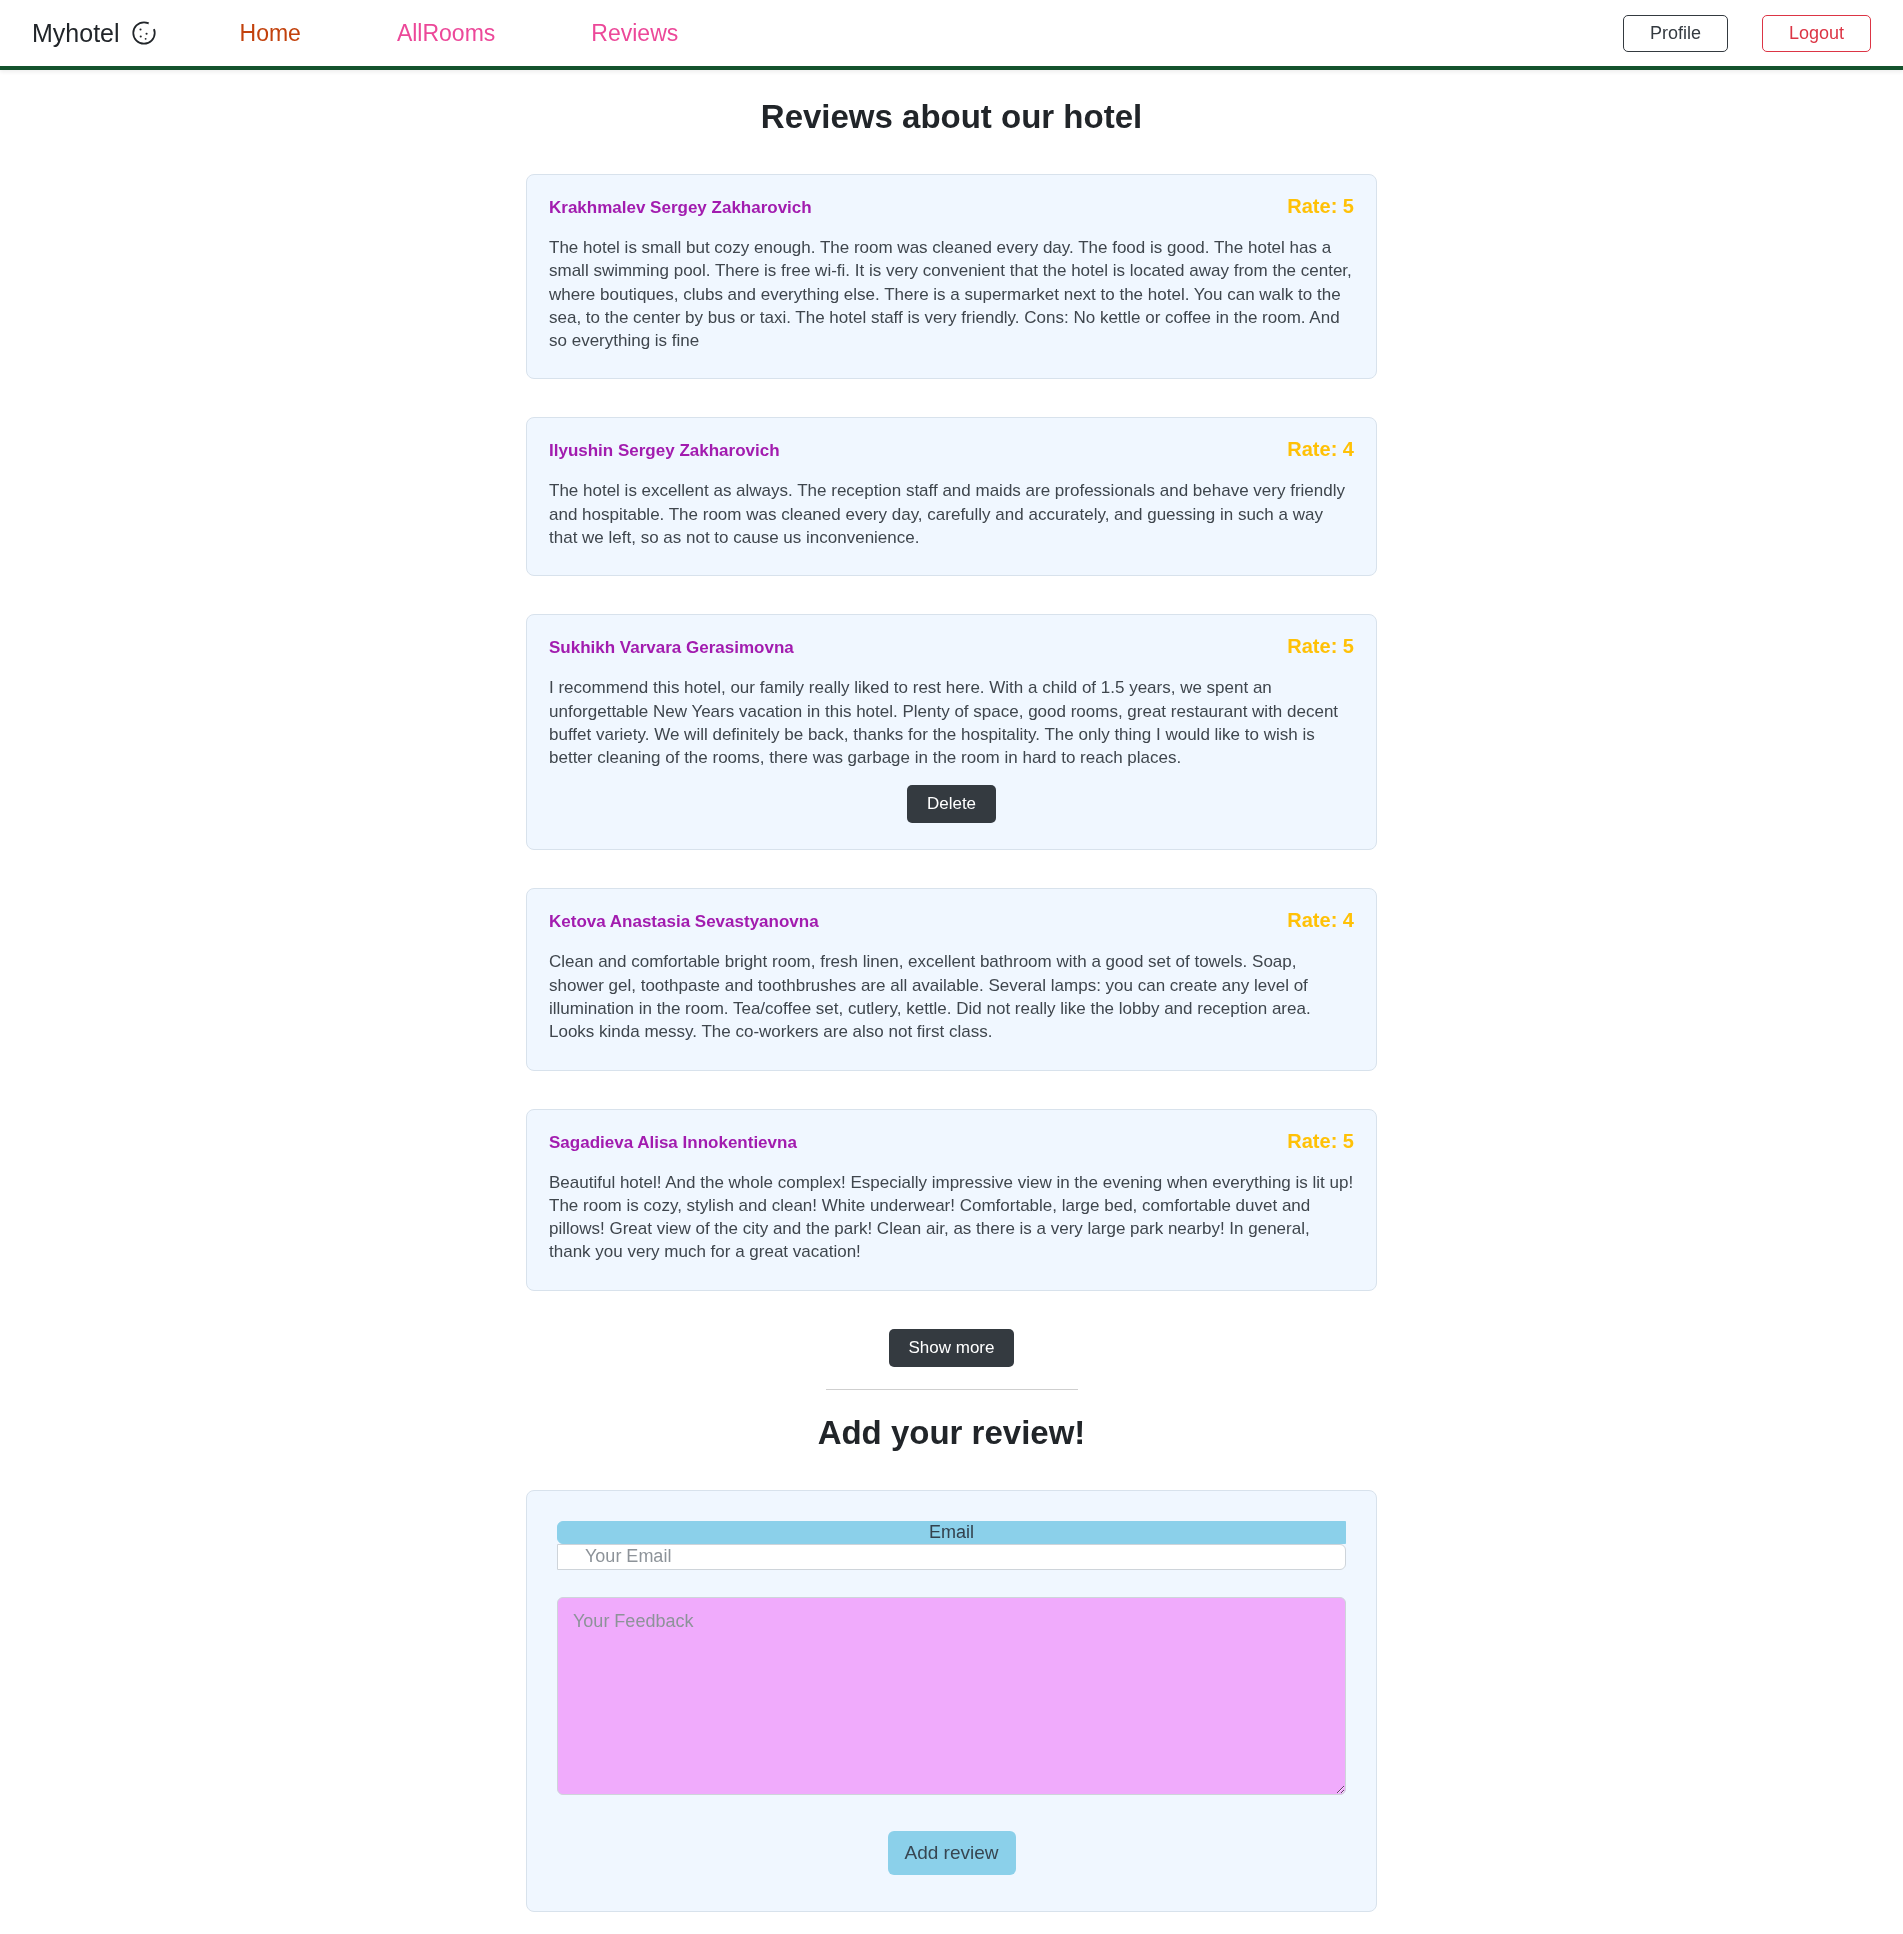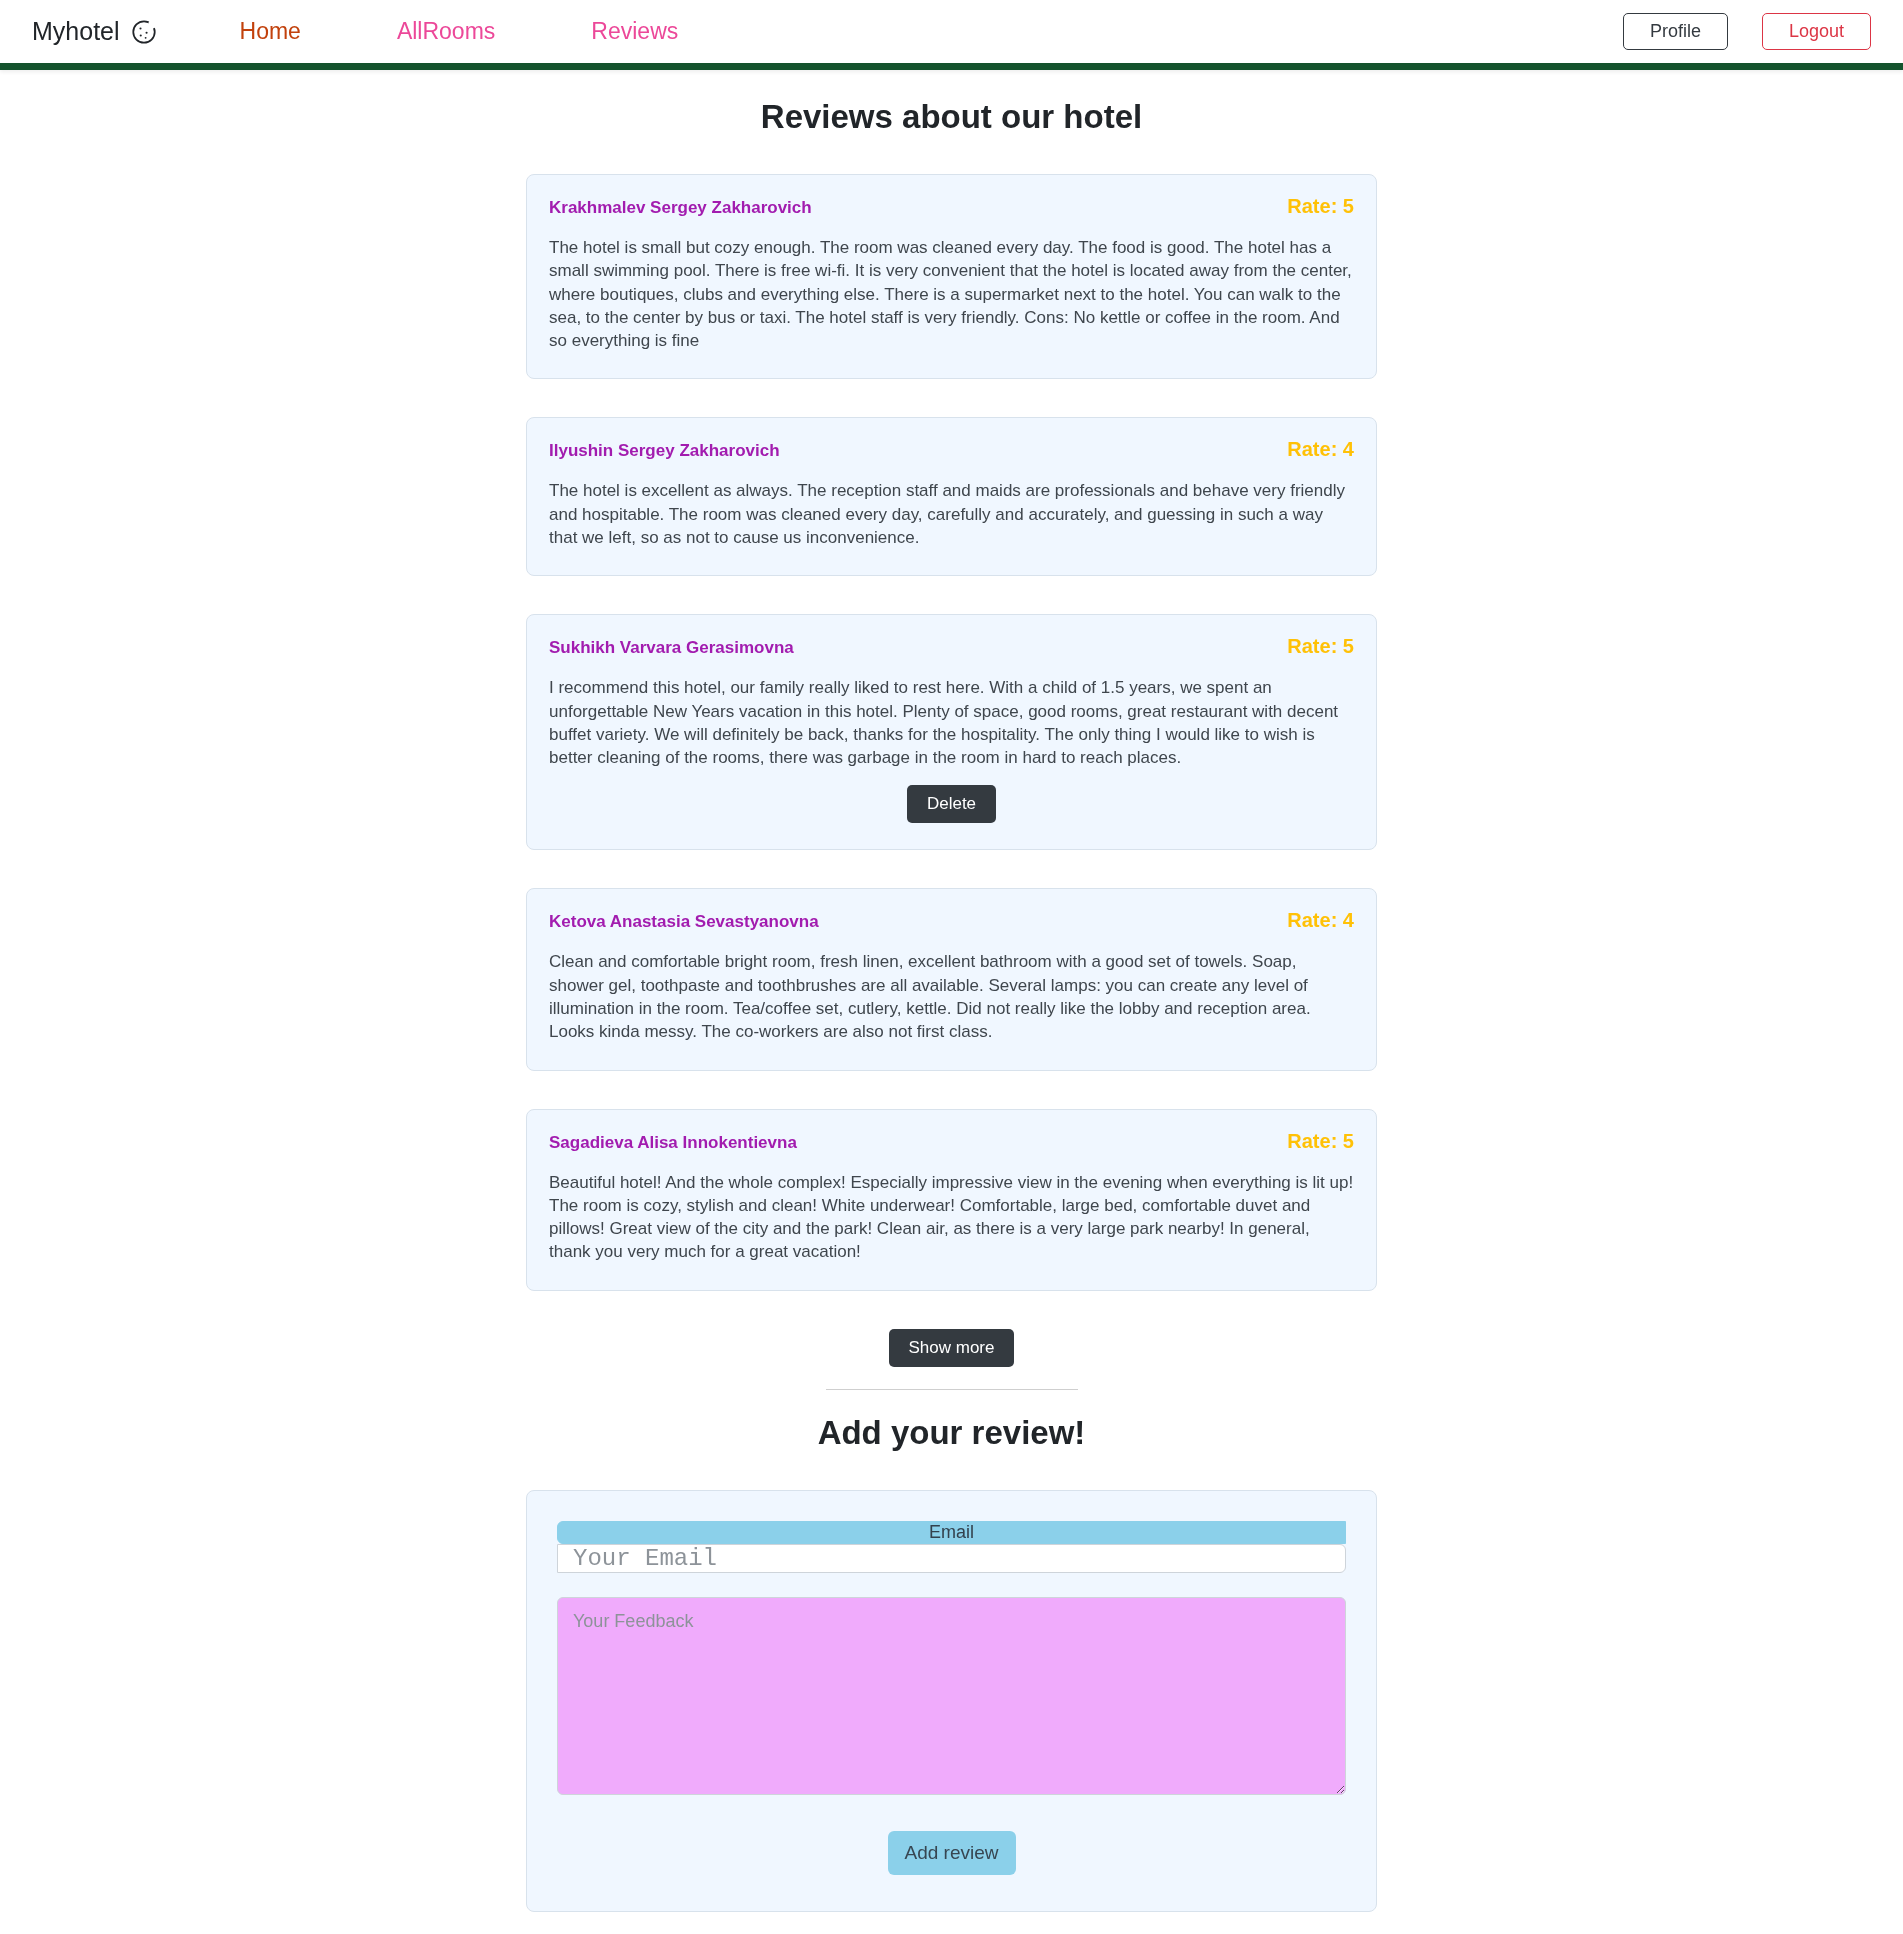--- a/index.html
+++ b/index.html
@@ -10,21 +10,21 @@
     color: #212529;
   }
 
   
   .navbar {
     height: 70px;
     display: flex;
     align-items: center;
     padding: 0 32px;
     background: #fff;
-    border-bottom: 7px solid #14532d;
+    border-bottom: 4px solid #14532d;
     box-shadow: 0 2px 4px rgba(0,0,0,.07);
   }
   .brand { display: flex; align-items: center; gap: 10px; font-size: 25px; color: #212529; cursor: pointer; }
   .nav-links { display: flex; align-items: center; margin-left: 82px; gap: 96px; }
   .nav-link { font-size: 23px; color: #ec4899; cursor: pointer; }
   .nav-link.active { color: #c2410c; }
   .nav-spacer { flex: 1; }
   .btn-outline {
     font-size: 18px;
     padding: 7px 26px;
@@ -88,25 +88,25 @@
     justify-content: center;
     font-size: 18px;
     border: 1px solid #8bd0ea;
     border-radius: 6px 0 0 6px;
     padding: 0 12px;
   }
   .ig-field {
     flex: 1;
     border: 1px solid #ced4da;
     border-radius: 0 6px 6px 0;
-    font-size: 24px;
-    padding: 0 15px;
+    font-size: 18px;
+    padding: 0 27px;
     color: #495057;
     background: #fff;
-    font-family: Liberation Mono, monospace;
+    font-family: Liberation Sans, sans-serif;
     outline: none;
   }
   .ig-field::placeholder { color: #8d9399; opacity: 1; }
   .select-wrap { flex: 1; position: relative; display: flex; }
   .select-wrap select {
     appearance: none;
     -webkit-appearance: none;
     width: 100%;
   }
   .select-arrow {

